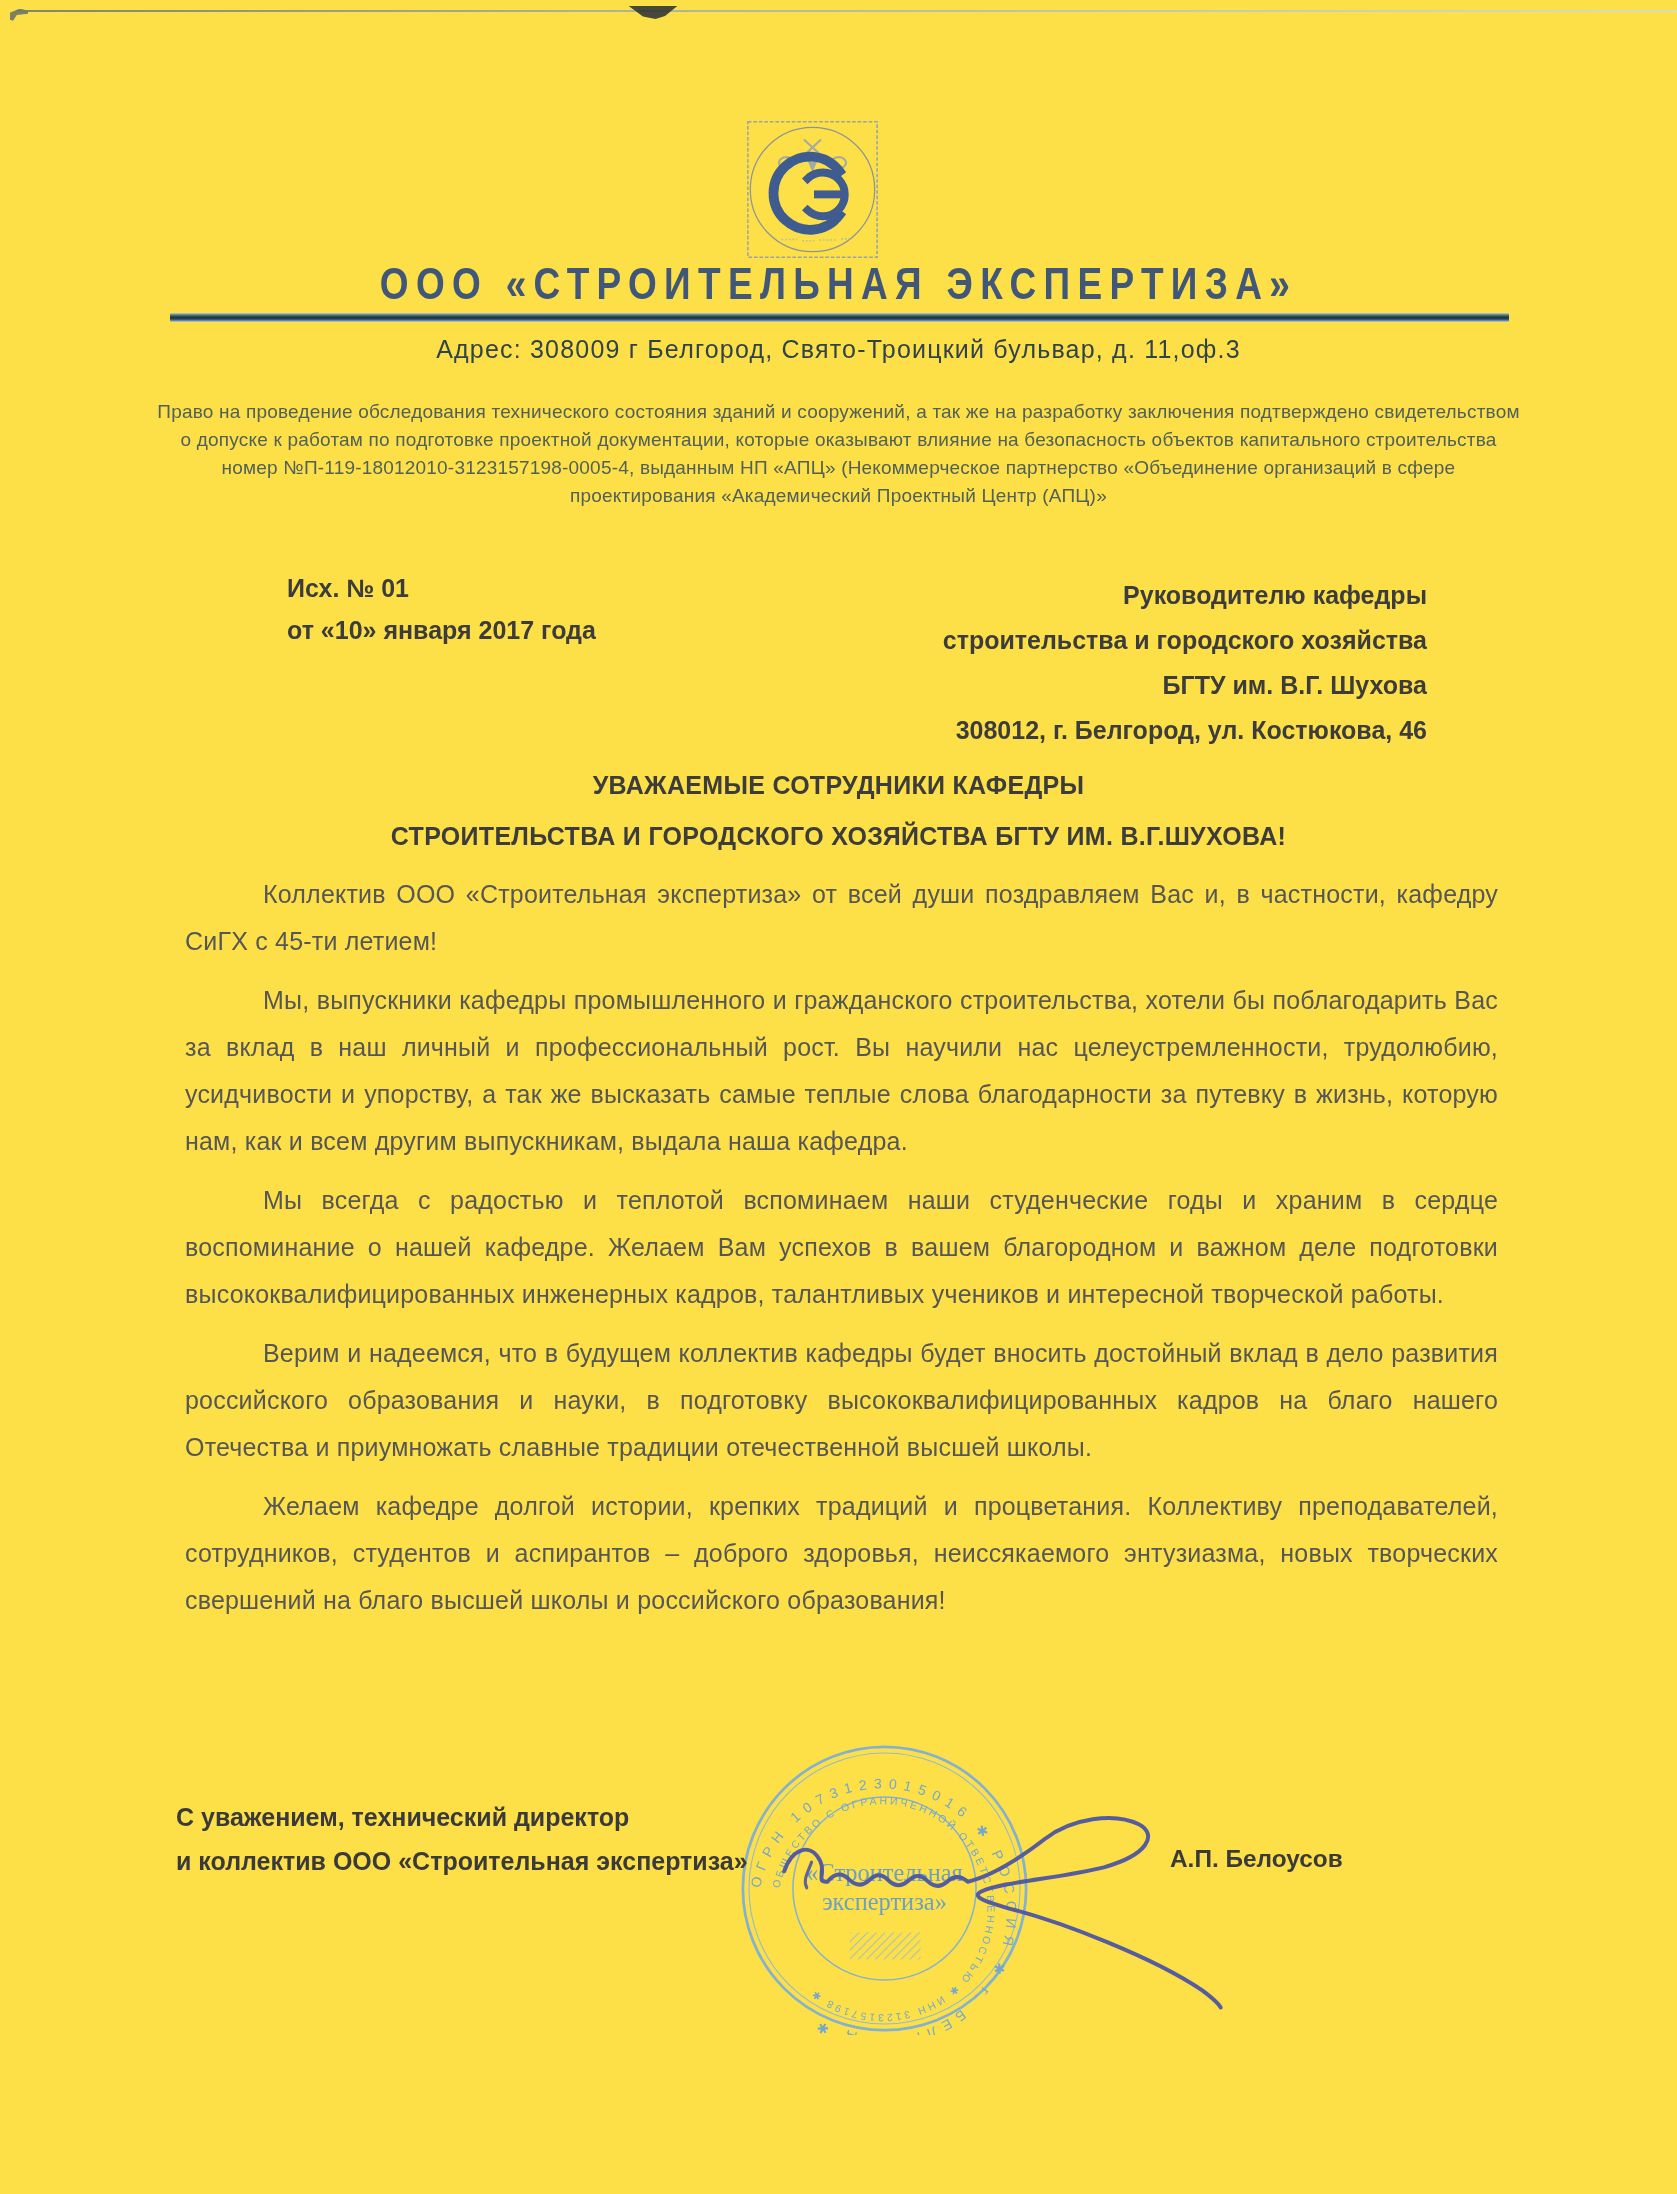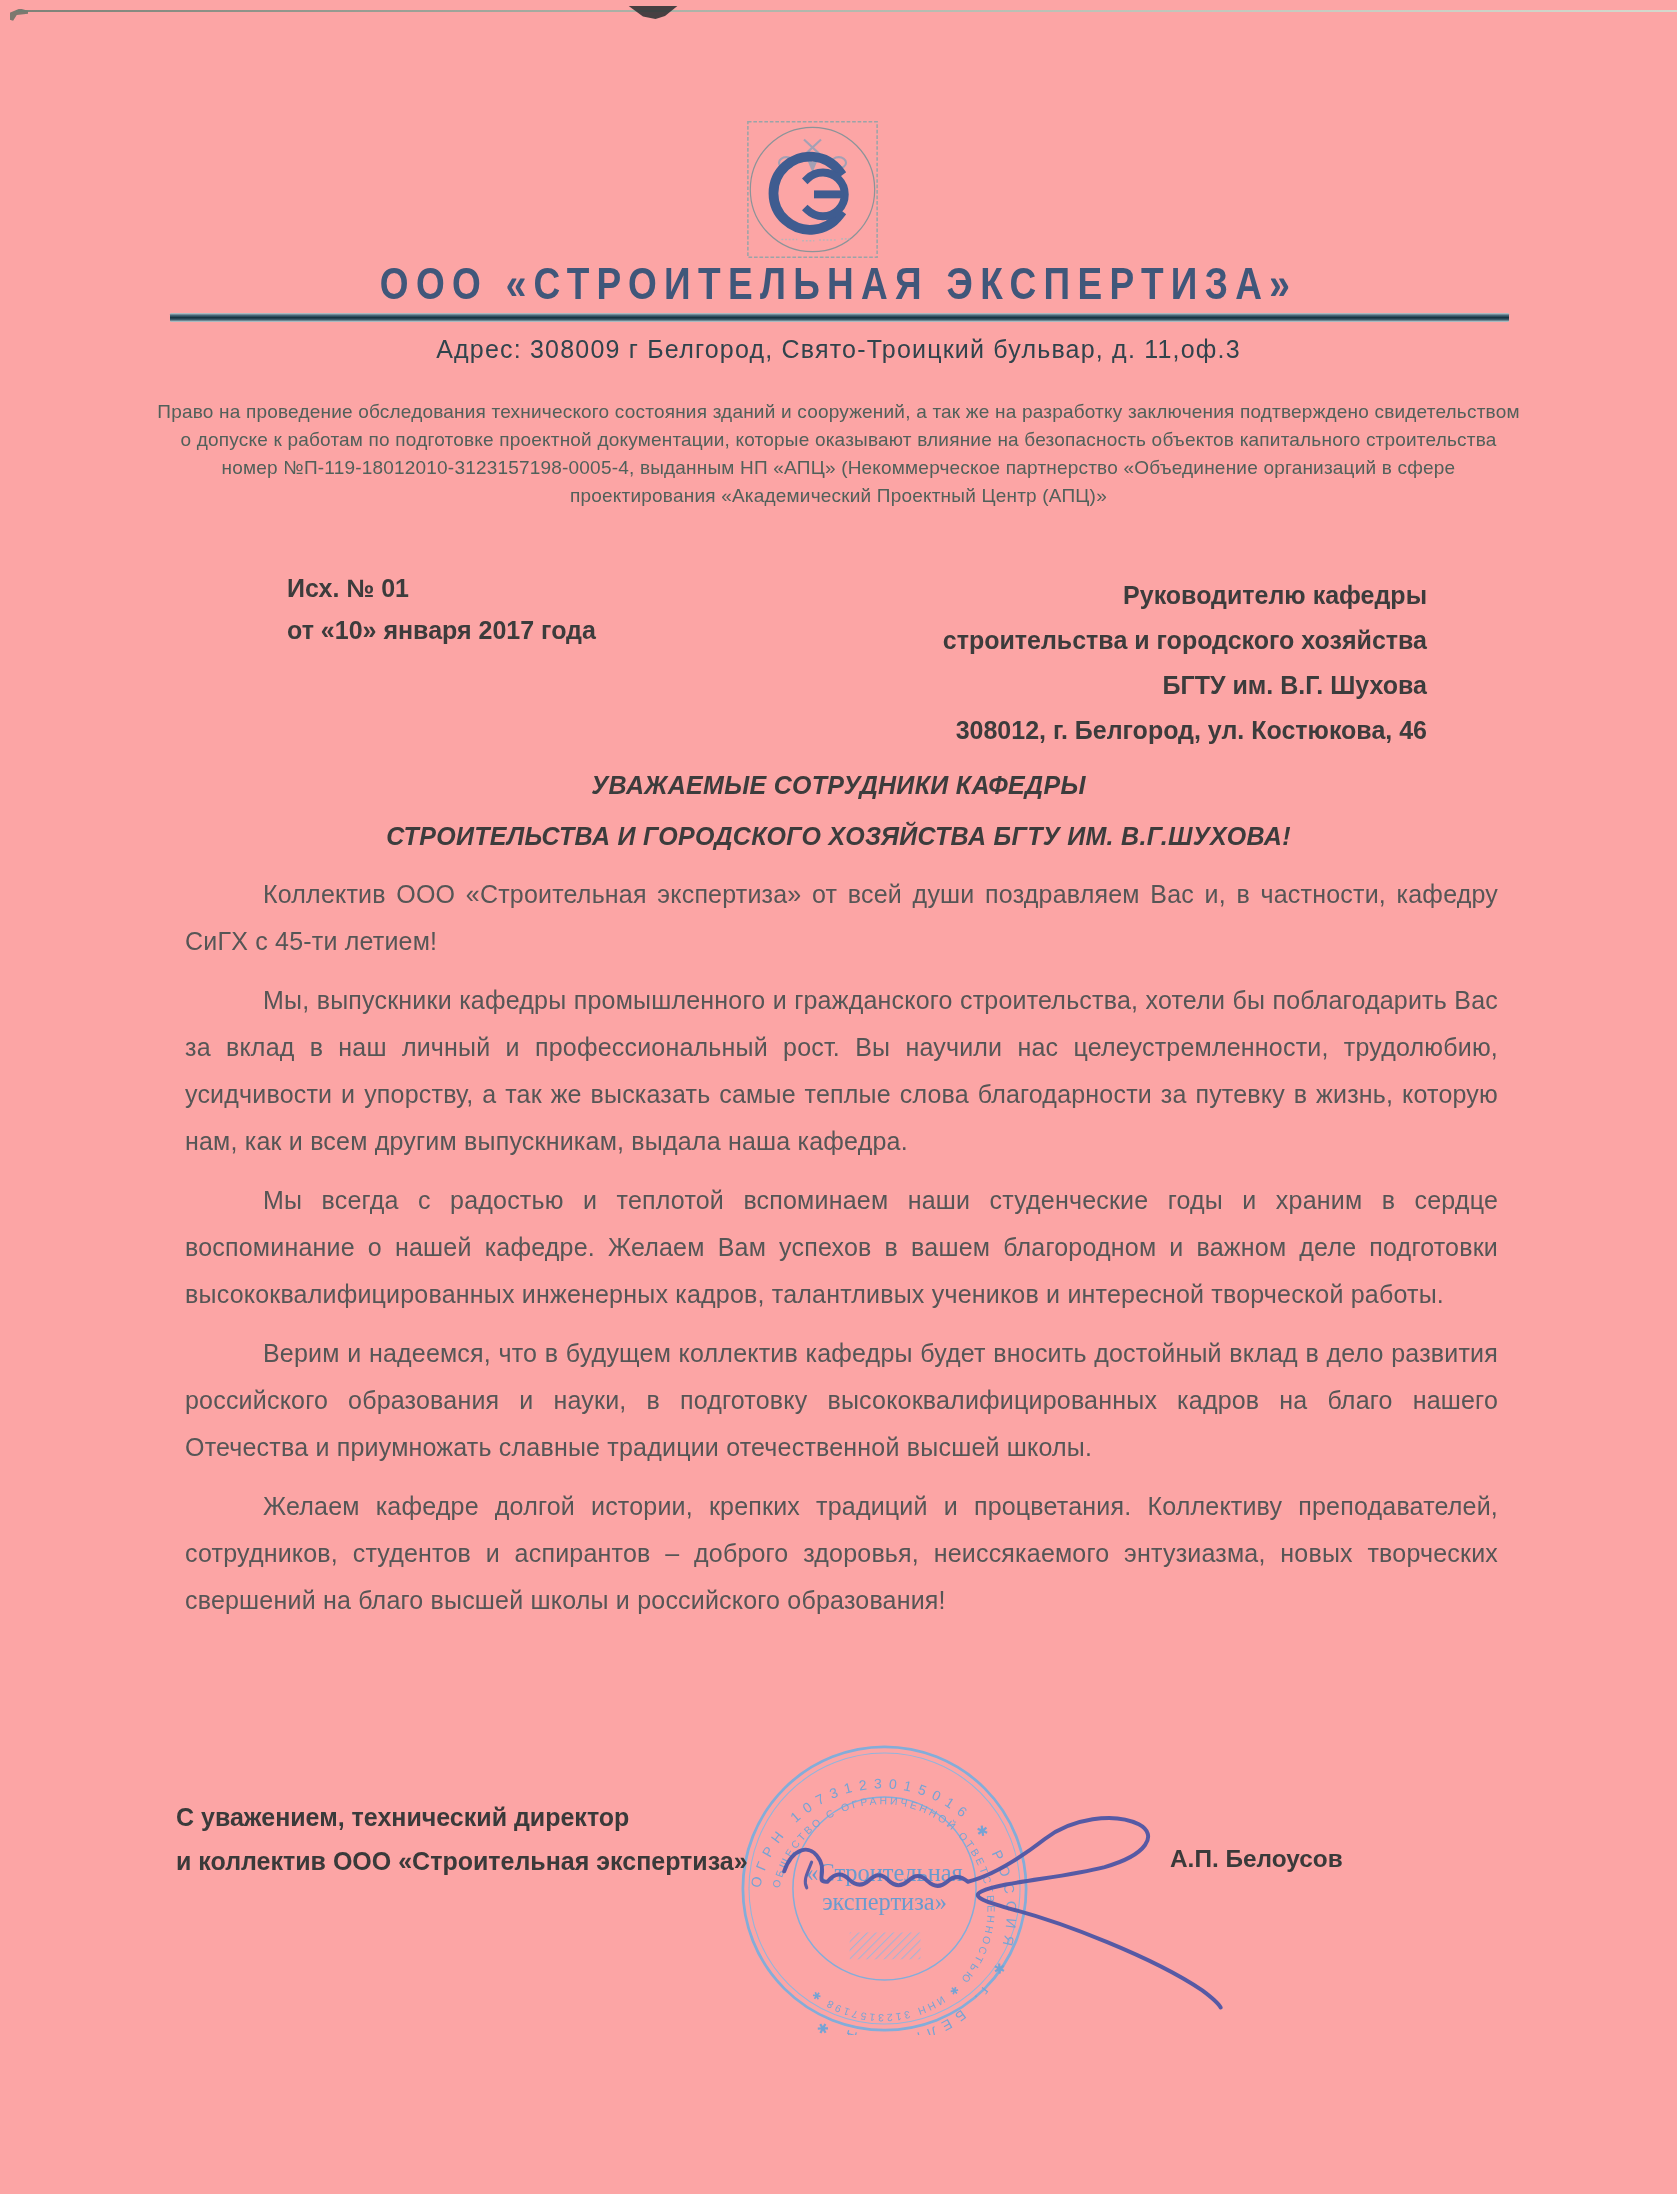--- a/index.html
+++ b/index.html
@@ -1,19 +1,19 @@
 <!DOCTYPE html>
 <html style="font-size:9.8px"><head>
 <meta charset="utf-8">
 <title>Letter</title>
 <style>
   html,body{margin:0;padding:0;background:#e8e8e8;}
   .page{
     position:relative; width:1677px; height:2194px; overflow:hidden;
-    background:#fca5a5;
+    background:#fde047;
     font-family:"Liberation Sans","DejaVu Sans",sans-serif;
     color:#575757;
   }
   
   .scan-topline{position:absolute;top:10.4px;left:16px;right:0;height:1.8px;
     background:linear-gradient(to right,#6f7d72,#9fb0a4 35%,#b9cabd 70%,#cfdfd2);opacity:.9;}
   .scan-hook{position:absolute;top:8.6px;left:9.8px;width:18.3px;height:12.2px;
     background:#667065;clip-path:polygon(0 35%,55% 0,100% 18%,100% 42%,38% 52%,18% 100%,0 92%);opacity:.85;}
   .scan-smudge{position:absolute;top:5.5px;left:628px;width:50px;height:13.4px;background:#2e3234;
     clip-path:polygon(0 0,100% 0,74% 78%,55% 100%,30% 82%);opacity:.88;border-radius:1.2px;}
@@ -33,21 +33,21 @@
   .disclaimer{position:absolute;top:398px;left:154px;right:154px;text-align:center;
     font-size:19px;line-height:1.47;color:#51605a;letter-spacing:0.2px;}
   
   .meta-left{position:absolute;top:574px;left:287px;width:360px;text-align:left;
     font-weight:bold;font-size:25px;color:#3c3c3c;line-height:29px;}
   .meta-left .l2{margin-top:13.4px;}
   .recipient{position:absolute;top:573px;right:250px;text-align:right;
     font-weight:bold;font-size:25px;color:#3c3c3c;line-height:45px;}
   
   .salutation{position:absolute;top:771px;left:0;right:0;text-align:center;
-    font-weight:bold;font-size:25px;color:#3c3c3c;letter-spacing:0.3px;font-style:italic;}
+    font-weight:bold;font-size:25px;color:#3c3c3c;letter-spacing:0.3px;}
   .salutation .s2{margin-top:22px;}
   
   .body-text{position:absolute;top:859px;left:173px;width:1337px;
     font-size:25px;line-height:47px;text-align:justify;color:#565656;letter-spacing:0.2px;}
   .body-text p{margin:12px;text-indent:78px;}
   
   .sign-line{position:absolute;left:176px;font-weight:bold;font-size:25px;color:#3a3a3a;}
   .sign1{top:1803px;}
   .sign2{top:1847px;}
   .sign-name{position:absolute;top:1845px;left:1170px;font-weight:bold;font-size:24.4px;color:#3a3a3a;}

